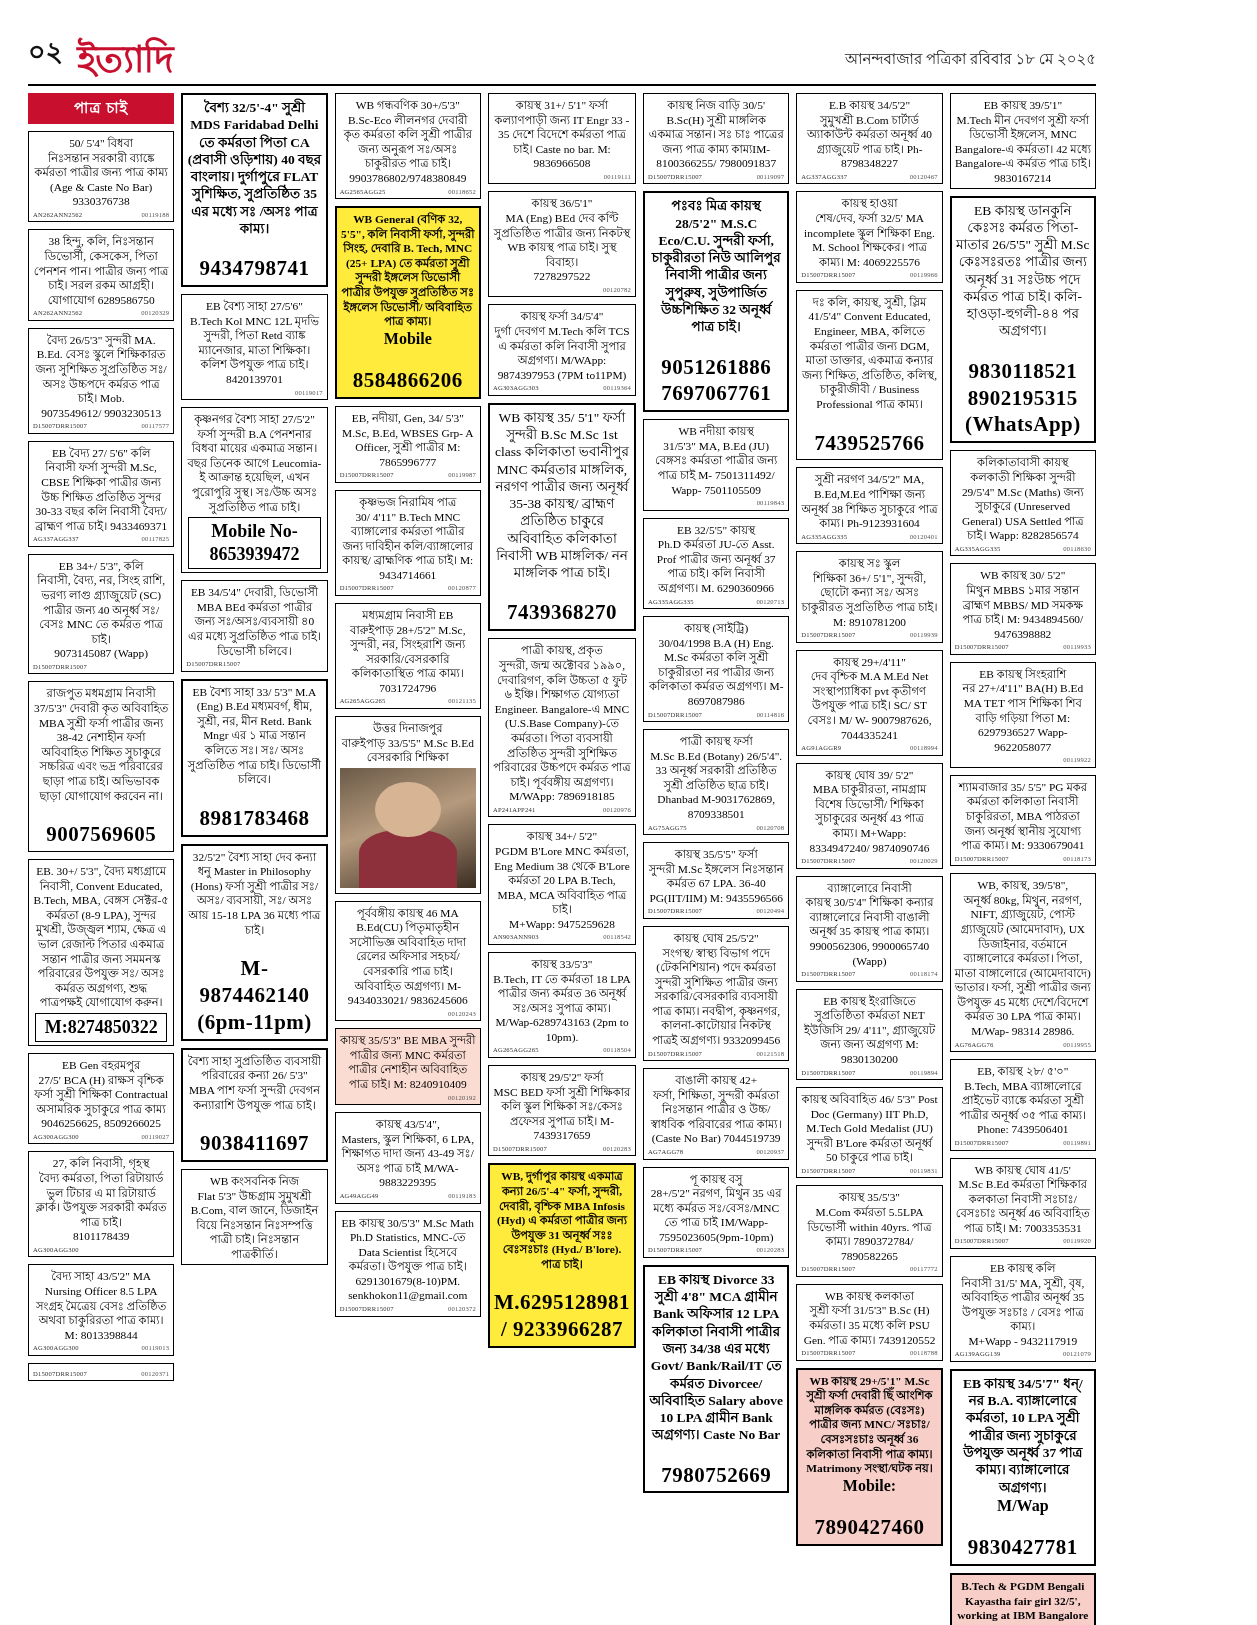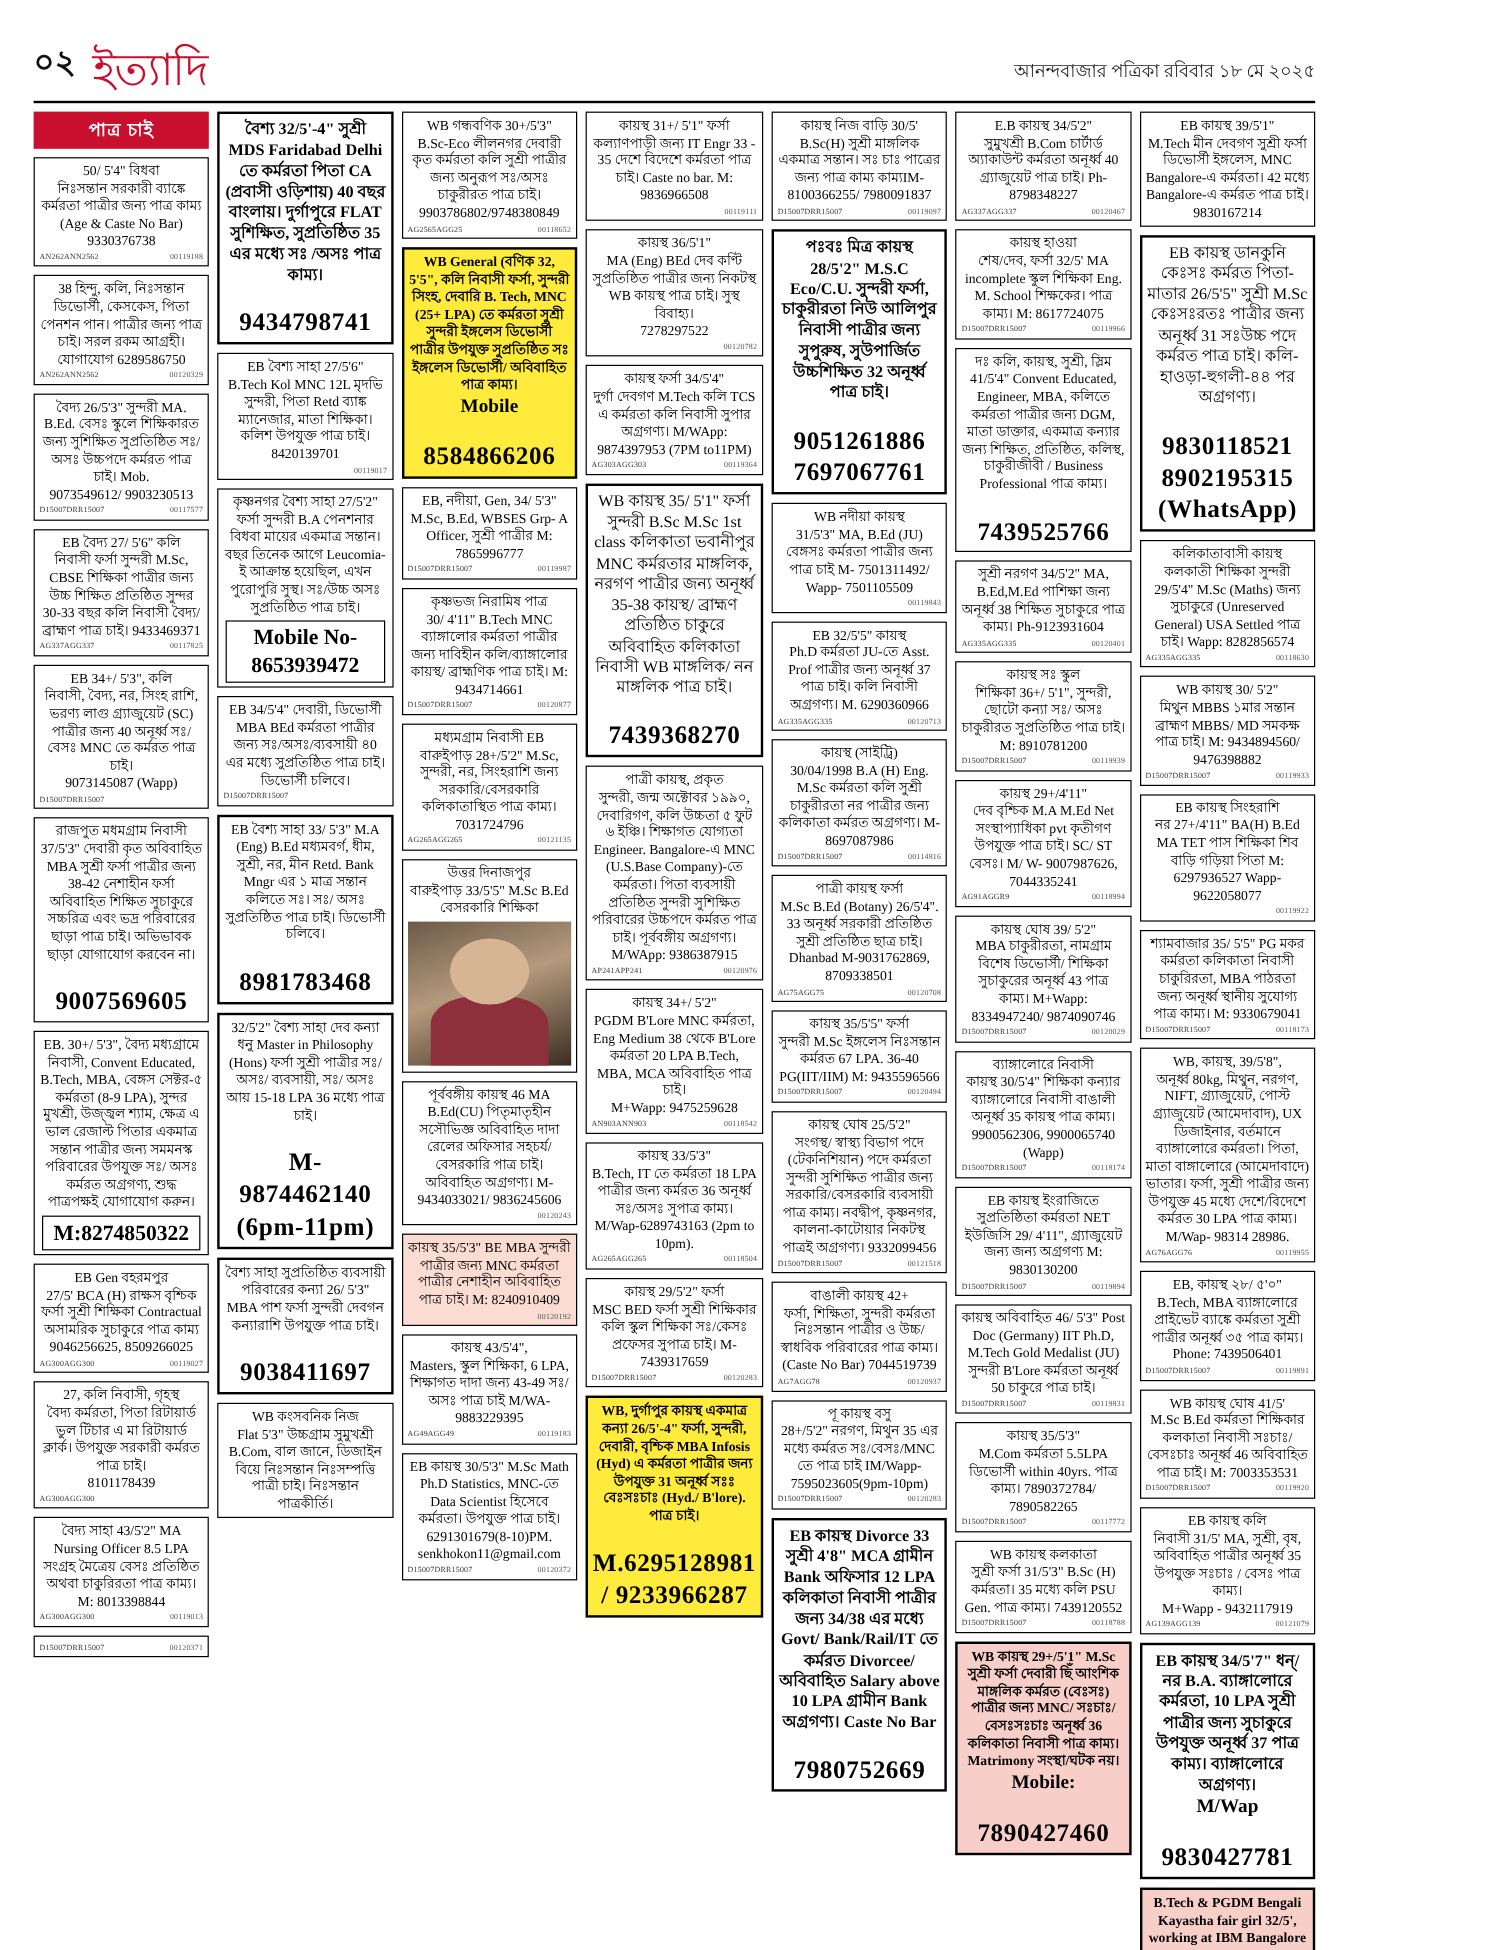--- a/index.html
+++ b/index.html
@@ -21,21 +21,21 @@
     display:flex; align-items:flex-end; gap:14px;
     border-bottom:0; padding-bottom:4px;
     height:52px;
   }
   .page-num {
     font-size:27px; font-weight:700; color:#111;
     font-family:"Liberation Serif", serif;
     padding-bottom:2px;
   }
   .masthead-title {
-    font-size:37px; font-weight:400; color:#c8102e;
+    font-size:37px; font-weight:700; color:#c8102e;
     letter-spacing:-1px;
     line-height:1;
     padding-bottom:0;
   }
   .masthead-right {
     margin-left:auto; font-size:15px; color:#222; padding-bottom:6px;
   }
   .rule { border-top:2px solid #000; margin-top:2px; }
 
   
@@ -333,21 +333,21 @@
             <span>AG303AGG303</span>
             <span class="r2">00119364</span>
           </div>
         </div>
         <div class="ad b2 big">
           <div class="body">WB কায়স্থ 35/ 5'1" ফর্সা সুন্দরী B.Sc M.Sc 1st class কলিকাতা ভবানীপুর MNC কর্মরতার মাঙ্গলিক, নরগণ পাত্রীর জন্য অনূর্ধ্ব 35-38 কায়স্থ/ ব্রাহ্মণ প্রতিষ্ঠিত চাকুরে অবিবাহিত কলিকাতা নিবাসী WB মাঙ্গলিক/ নন মাঙ্গলিক পাত্র চাই।</div>
           <div class="phone">7439368270</div>
         </div>
         <div class="ad ">
           <div class="body">পাত্রী কায়স্থ, প্রকৃত
-সুন্দরী, জন্ম অক্টোবর ১৯৯০, দেবারিগণ, কলি উচ্চতা ৫ ফুট ৬ ইঞ্চি। শিক্ষাগত যোগ্যতা Engineer. Bangalore-এ MNC (U.S.Base Company)-তে কর্মরতা। পিতা ব্যবসায়ী প্রতিষ্ঠিত সুন্দরী সুশিক্ষিত পরিবারের উচ্চপদে কর্মরত পাত্র চাই। পূর্ববঙ্গীয় অগ্রগণ্য। M/WApp: 9386387915</div>
+সুন্দরী, জন্ম অক্টোবর ১৯৯০, দেবারিগণ, কলি উচ্চতা ৫ ফুট ৬ ইঞ্চি। শিক্ষাগত যোগ্যতা Engineer. Bangalore-এ MNC (U.S.Base Company)-তে কর্মরতা। পিতা ব্যবসায়ী প্রতিষ্ঠিত সুন্দরী সুশিক্ষিত পরিবারের উচ্চপদে কর্মরত পাত্র চাই। পূর্ববঙ্গীয় অগ্রগণ্য। M/WApp: 7896918185</div>
           <div class="ref">
             <span>AP241APP241</span>
             <span class="r2">00120976</span>
           </div>
         </div>
         <div class="ad ">
           <div class="body">কায়স্থ 34+/ 5'2"
 PGDM B'Lore MNC কর্মরতা, Eng Medium 38 থেকে B'Lore কর্মরতা 20 LPA B.Tech, MBA, MCA অবিবাহিত পাত্র চাই।
 M+Wapp: 9475259628</div>
           <div class="ref">
@@ -463,21 +463,21 @@
         <div class="ad ">
           <div class="body">E.B কায়স্থ 34/5'2"
 সুমুখশ্রী B.Com চার্টার্ড অ্যাকাউন্ট কর্মরতা অনূর্ধ্ব 40 গ্র্যাজুয়েট পাত্র চাই। Ph- 8798348227</div>
           <div class="ref">
             <span>AG337AGG337</span>
             <span class="r2">00120467</span>
           </div>
         </div>
         <div class="ad ">
           <div class="body">কায়স্থ হাওয়া
-শেষ/দেব, ফর্সা 32/5' MA incomplete স্কুল শিক্ষিকা Eng. M. School শিক্ষকের। পাত্র কাম্য। M: 8617724075</div>
+শেষ/দেব, ফর্সা 32/5' MA incomplete স্কুল শিক্ষিকা Eng. M. School শিক্ষকের। পাত্র কাম্য। M: 4069225576</div>
           <div class="ref">
             <span>D15007DRR15007</span>
             <span class="r2">00119966</span>
           </div>
         </div>
         <div class="ad ">
           <div class="body">দঃ কলি, কায়স্থ, সুশ্রী, স্লিম 41/5'4" Convent Educated, Engineer, MBA, কলিতে কর্মরতা পাত্রীর জন্য DGM, মাতা ডাক্তার, একমাত্র কন্যার জন্য শিক্ষিত, প্রতিষ্ঠিত, কলিস্থ, চাকুরীজীবী / Business Professional পাত্র কাম্য।</div>
           <div class="phone">7439525766</div>
         </div>
         <div class="ad ">

